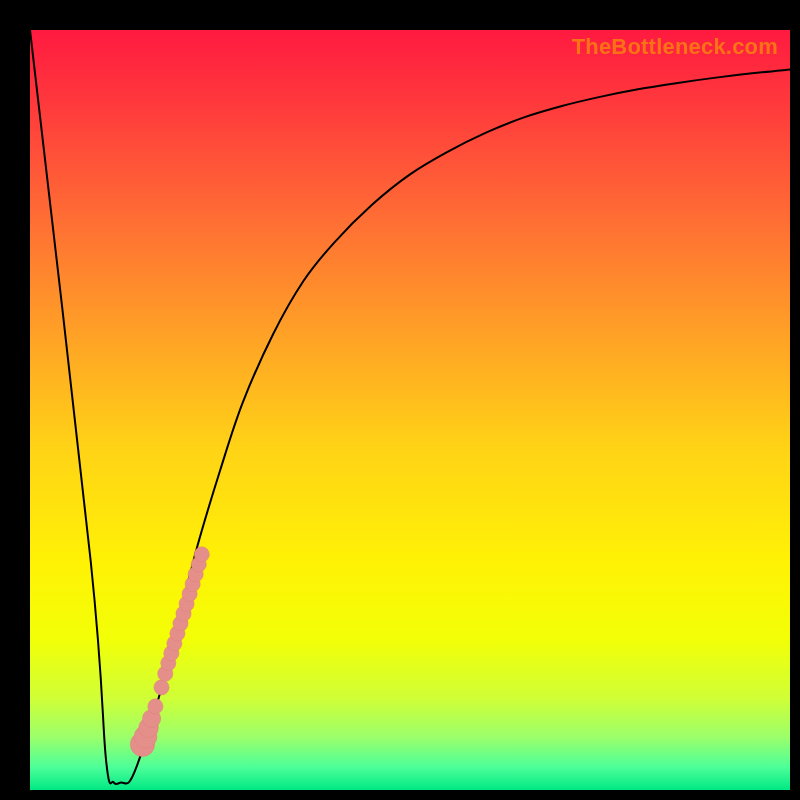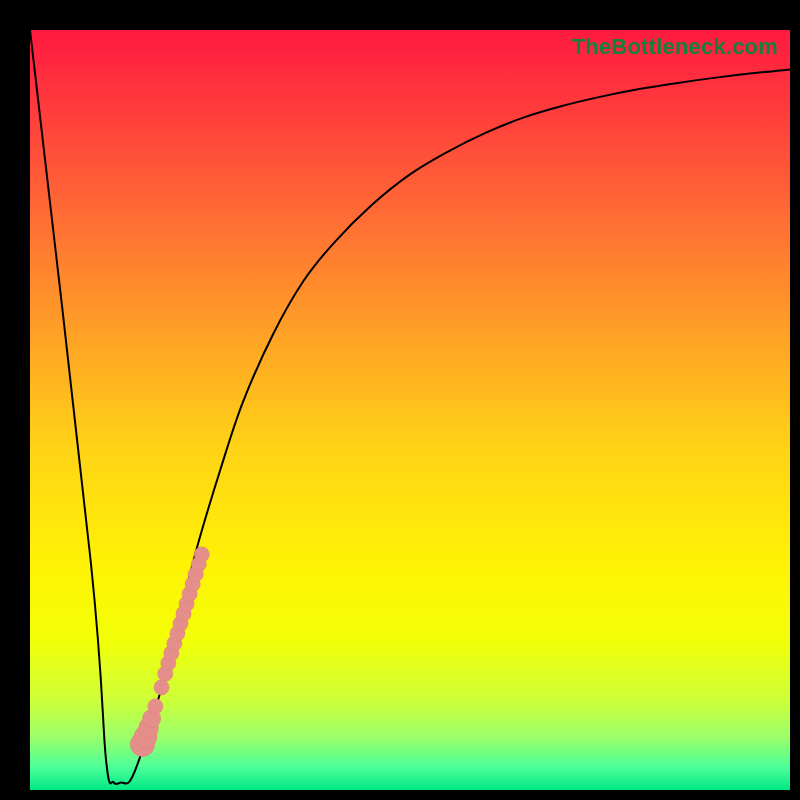--- a/index.html
+++ b/index.html
@@ -28,21 +28,21 @@
   .gradient-bg {
     position: absolute;
     inset: 0;
   }
   .watermark {
     position: absolute;
     top: 4px;
     right: 12px;
     font-size: 22px;
     font-weight: 600;
-    color: #15803d;
+    color: #f97316;
     letter-spacing: 0.2px;
     user-select: none;
   }
   svg.curve {
     position: absolute;
     inset: 0;
   }
 </style>
 </head>
 <body>

